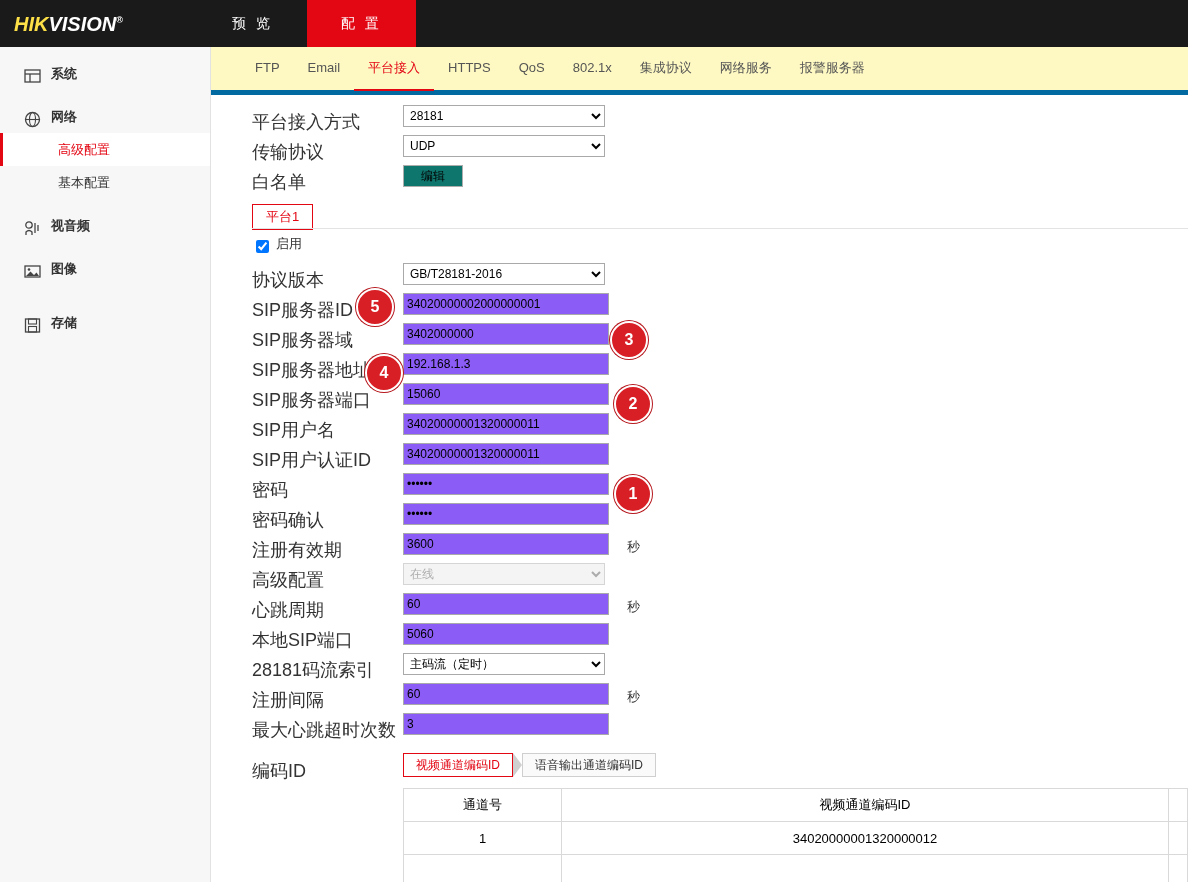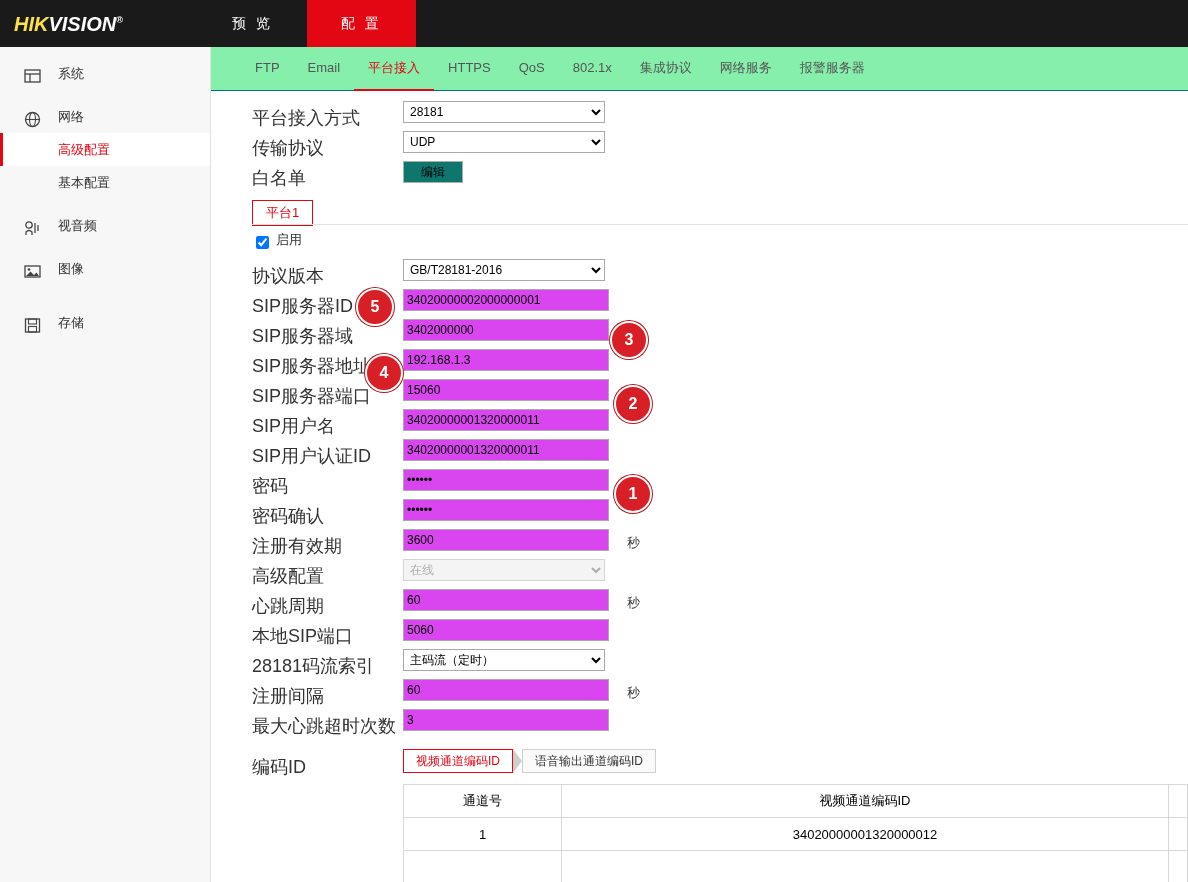--- a/index.html
+++ b/index.html
@@ -16,38 +16,38 @@
   .logo .hik{color:#fde047;}
   .logo .sup{font-size:9px;font-style:normal;vertical-align:super;}
   .topnav{position:absolute;left:198px;top:0;height:58px;}
   .topnav .titem{display:inline-block;height:47px;line-height:47px;padding:0 34px;color:#fff;font-size:14px;letter-spacing:3px;vertical-align:top;}
   .topnav .titem.active{background:#e30613;}
 
   
   .sidebar{position:absolute;left:0;top:47px;width:210px;height:835px;background:#f7f7f7;border-right:1px solid #e2e2e2;}
   .side-item{position:relative;height:32px;line-height:32px;padding-left:26px;font-size:13px;color:#333;}
   .side-item .sicon{position:absolute;left:24px;top:7px;width:17px;height:17px;}
-  .side-item .slabel{margin-left:32px;}
+  .side-item .slabel{margin-left:25px;font-weight:bold;}
   .side-sub{height:33px;line-height:33px;padding-left:58px;font-size:13px;color:#333;}
   .side-sub.active{color:#e30613;background:#fff;border-left:3px solid #e30613;padding-left:55px;}
   .gap{height:11px;}
 
   
   .content{position:absolute;left:211px;top:47px;width:977px;height:835px;background:#fff;}
-  .tabs{position:relative;height:43px;border-bottom:1px solid #0369a1;background:#86efac;}
+  .tabs{position:relative;height:43px;border-bottom:5px solid #0369a1;background:#fef9c3;}
   .tab{display:inline-block;height:42px;line-height:42px;padding:0 14px;font-size:13px;color:#555;vertical-align:top;}
   .tab:first-child{margin-left:30px;}
   .tab.active{color:#e30613;border-bottom:2px solid #e30613;}
 
   .form{position:relative;padding-top:10px;}
   .row{position:relative;height:30px;}
   .lbl{position:absolute;left:41px;top:5px;width:150px;font-size:18px;color:#333;}
   .ctl{position:absolute;left:192px;top:0;}
   select.inp{width:202px;height:22px;font-size:12px;font-family:"Liberation Sans",sans-serif;border:1px solid #a9a9a9;background:#fff;color:#000;padding:1px 2px;}
-  input.inp{width:198px;height:18px;font-size:12px;font-family:"Liberation Sans",sans-serif;border:1px solid #a9a9a9;background:#d946ef;color:#000;padding:1px 3px;}
+  input.inp{width:198px;height:18px;font-size:12px;font-family:"Liberation Sans",sans-serif;border:1px solid #a9a9a9;background:#8b5cf6;color:#000;padding:1px 3px;}
   input.inp:disabled,select.inp:disabled{background:#f0f0f0;color:#8a8a8a;border-color:#c4c4c4;}
   .unit{position:absolute;left:416px;top:5px;font-size:13px;color:#333;}
   .btn-edit{width:60px;height:22px;font-size:12px;font-family:"Liberation Sans",sans-serif;border:1px solid #adadad;background:#0f766e;color:#000;}
 
   .platform-tab{position:absolute;left:41px;top:0;height:24px;line-height:24px;padding:0 13px;border:1px solid #e30613;color:#e30613;font-size:13px;background:#fff;}
   .divider{position:absolute;left:41px;right:0;top:24px;height:1px;background:#e3e3e3;}
 
   .chk-row{position:relative;height:26px;}
   .chk{position:absolute;left:41px;top:4px;width:13px;height:13px;}
   .chk-label{position:absolute;left:65px;top:2px;font-size:13px;}

